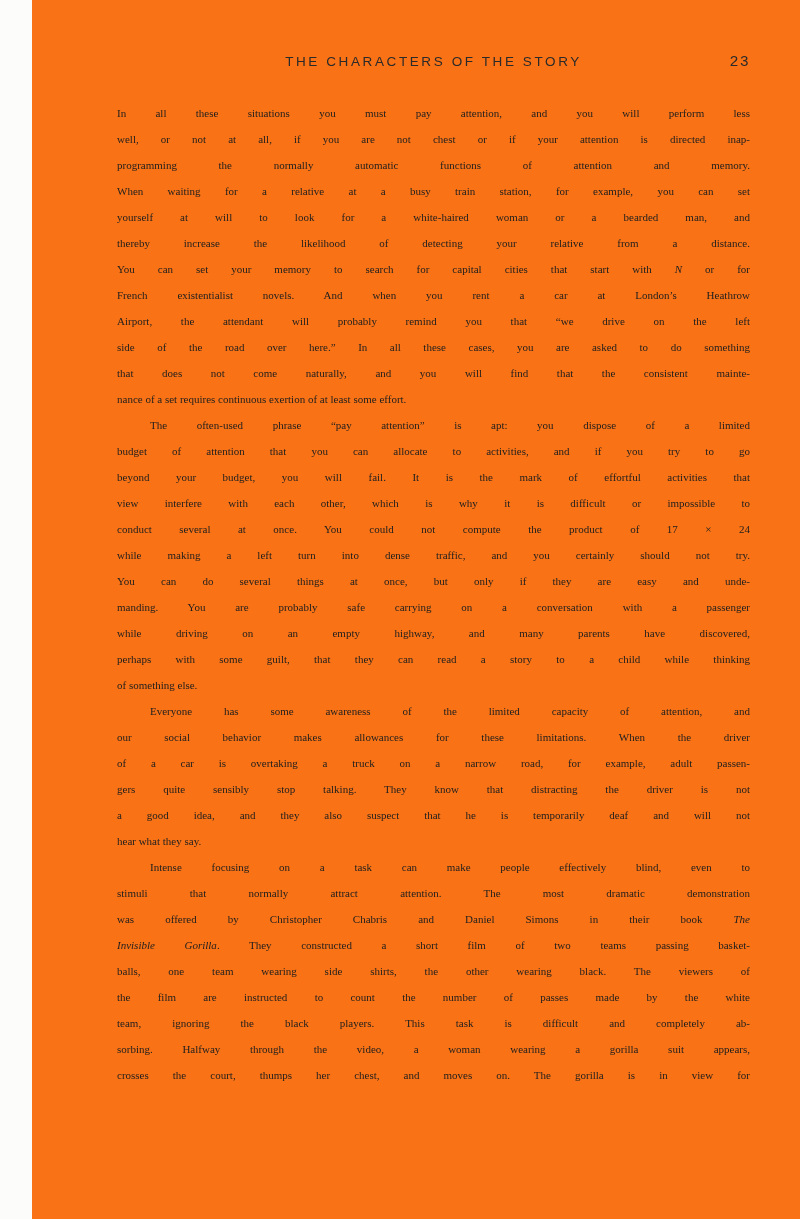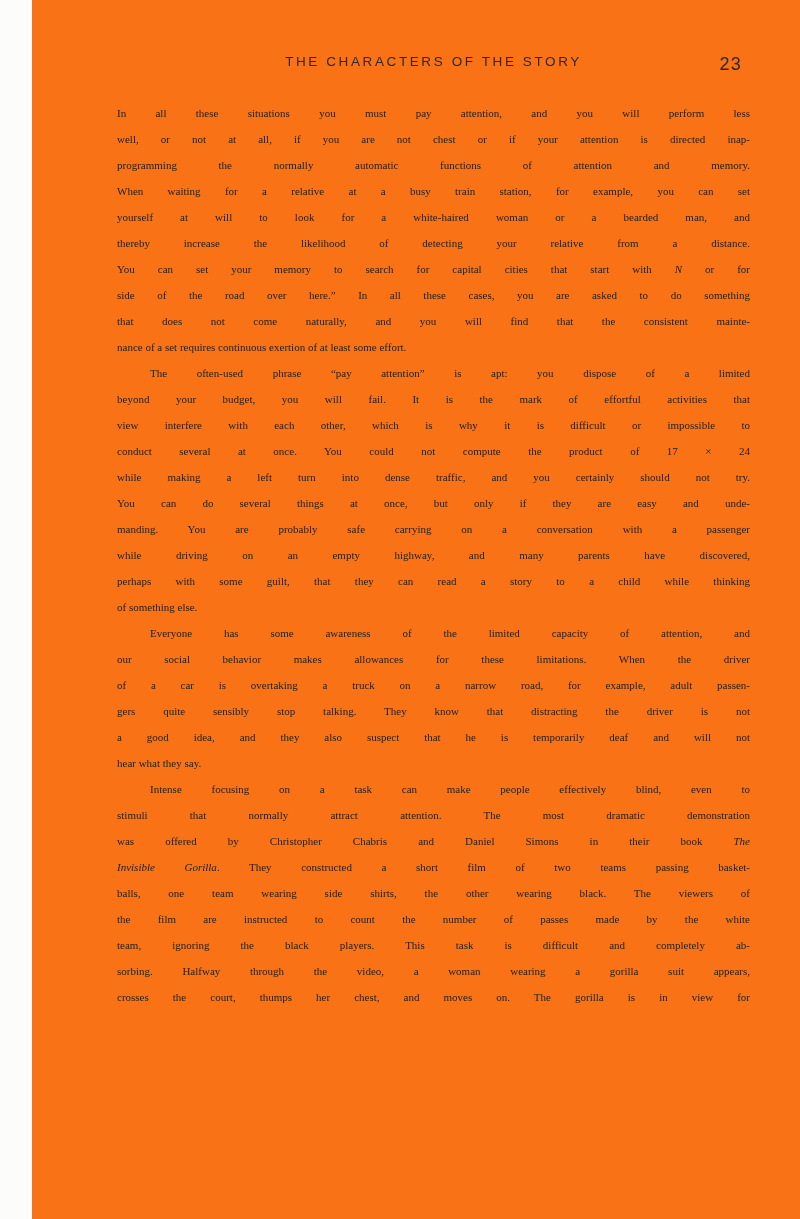--- a/index.html
+++ b/index.html
@@ -31,24 +31,24 @@
     text-align: center;
     font-family: "Liberation Sans", "DejaVu Sans", sans-serif;
     font-size: 13.5px;
     font-weight: 400;
     letter-spacing: 2.6px;
     color: #2a2a2a;
     white-space: nowrap;
   }
   .page-number {
     position: absolute;
-    right: 8px;
+    right: 0;
     top: 0;
-    font-family: Liberation Sans, sans-serif;
-    font-size: 18px;
+    font-family: Liberation Mono, monospace;
+    font-size: 15px;
     letter-spacing: 1.2px;
     color: #2a2a2a;
   }
   .page-body {
     position: absolute;
     top: 100px;
     left: 85px;
     width: 633px;
     font-size: 11px;
     line-height: 26px;
@@ -87,26 +87,29 @@
   </div>
   <div class="page-body">
       <div class="paragraph">
         <div class="line">In all these situations you must pay attention, and you will perform less</div>
         <div class="line">well, or not at all, if you are not chest or if your attention is directed inap-</div>
         <div class="line">programming the normally automatic functions of attention and memory.</div>
         <div class="line">When waiting for a relative at a busy train station, for example, you can set</div>
         <div class="line">yourself at will to look for a white-haired woman or a bearded man, and</div>
         <div class="line">thereby increase the likelihood of detecting your relative from a distance.</div>
         <div class="line">You can set your memory to search for capital cities that start with <em>N</em> or for</div>
+        <div class="line">French existentialist novels. And when you rent a car at London’s Heathrow</div>
+        <div class="line">Airport, the attendant will probably remind you that “we drive on the left</div>
         <div class="line">side of the road over here.” In all these cases, you are asked to do something</div>
         <div class="line">that does not come naturally, and you will find that the consistent mainte-</div>
         <div class="line line-last">nance of a set requires continuous exertion of at least some effort.</div>
       </div>
       <div class="paragraph">
         <div class="line line-indent">The often-used phrase “pay attention” is apt: you dispose of a limited</div>
+        <div class="line">budget of attention that you can allocate to activities, and if you try to go</div>
         <div class="line">beyond your budget, you will fail. It is the mark of effortful activities that</div>
         <div class="line">view interfere with each other, which is why it is difficult or impossible to</div>
         <div class="line">conduct several at once. You could not compute the product of 17 × 24</div>
         <div class="line">while making a left turn into dense traffic, and you certainly should not try.</div>
         <div class="line">You can do several things at once, but only if they are easy and unde-</div>
         <div class="line">manding. You are probably safe carrying on a conversation with a passenger</div>
         <div class="line">while driving on an empty highway, and many parents have discovered,</div>
         <div class="line">perhaps with some guilt, that they can read a story to a child while thinking</div>
         <div class="line line-last">of something else.</div>
       </div>

